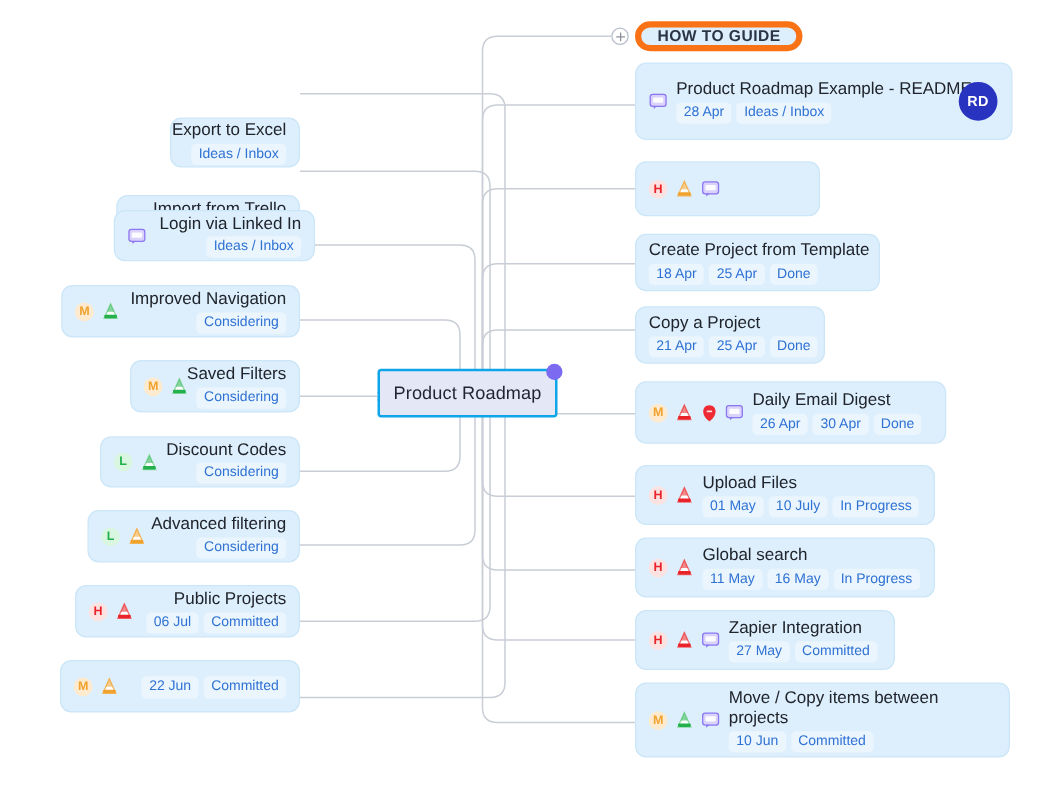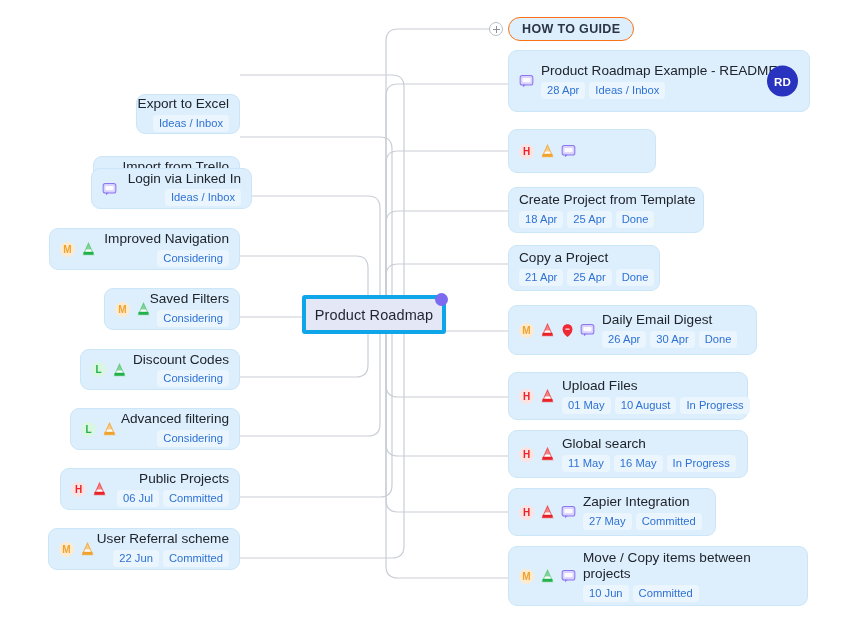--- a/index.html
+++ b/index.html
@@ -21,21 +21,21 @@
     width: 846px; height: 631px;
     pointer-events: none;
   }
 
   
   .root-node {
     position: absolute;
     left: 302px; top: 295px;
     width: 144px; height: 39px;
     background: #e4e7f5;
-    border: 4px solid #0ea5e9;
+    border: 2px solid #0ea5e9;
     border-radius: 3px;
     display: flex;
     align-items: center;
     justify-content: center;
     z-index: 6;
   }
   .root-node .root-label {
     font-size: 14.5px;
     color: #1f2430;
     letter-spacing: .1px;
@@ -50,21 +50,21 @@
     z-index: 7;
   }
 
   
   .guide-pill {
     position: absolute;
     left: 508px; top: 17px;
     height: 24px;
     padding: 0 13px;
     background: #ddeffc;
-    border: 1px solid #f97316;
+    border: 5px solid #f97316;
     border-radius: 12px;
     display: flex;
     align-items: center;
     z-index: 6;
   }
   .guide-pill span {
     font-size: 12.5px;
     font-weight: bold;
     color: #2b3445;
     letter-spacing: .35px;
@@ -347,21 +347,20 @@
           <div class="pri pri-M">M</div>
           <span style="display: flex;">
             <svg viewBox="0 0 16 15" class="pyr">
               <path d="M8 1 L13.6 13.6 L2.4 13.6 Z" fill="#ffffff" stroke="#f3b860" stroke-width="1.1"></path>
               <path d="M8 1 L11.1 8 L4.9 8 Z" fill="#f0a22e" opacity="0.55"></path>
               <rect x="2.6" y="10.4" width="10.8" height="3.2" rx="1" fill="#f0a22e"></rect>
             </svg>
           </span>
         </div>
         <div class="body">
-          <div class="title">User Referral scheme</div>
           <div class="tags">
             <span class="tag">22 Jun</span>
             <span class="tag">Committed</span>
           </div>
         </div>
       </div>
       <div class="card align-left" style="left: 508px; top: 50px; width: 302px; height: 62px;">
         <div class="icons">
           <span style="display: flex;">
             <svg viewBox="0 0 16 15" class="bubble">
@@ -460,21 +459,21 @@
               <path d="M8 1 L13.6 13.6 L2.4 13.6 Z" fill="#ffffff" stroke="#ef6f72" stroke-width="1.1"></path>
               <path d="M8 1 L11.1 8 L4.9 8 Z" fill="#e8242a" opacity="0.55"></path>
               <rect x="2.6" y="10.4" width="10.8" height="3.2" rx="1" fill="#e8242a"></rect>
             </svg>
           </span>
         </div>
         <div class="body">
           <div class="title">Upload Files</div>
           <div class="tags">
             <span class="tag">01 May</span>
-            <span class="tag">10 August</span>
+            <span class="tag">10 July</span>
             <span class="tag">In Progress</span>
           </div>
         </div>
       </div>
       <div class="card align-left nowrap" style="left: 508px; top: 430px; width: 240px; height: 48px;">
         <div class="icons">
           <div class="pri pri-H">H</div>
           <span style="display: flex;">
             <svg viewBox="0 0 16 15" class="pyr">
               <path d="M8 1 L13.6 13.6 L2.4 13.6 Z" fill="#ffffff" stroke="#ef6f72" stroke-width="1.1"></path>

